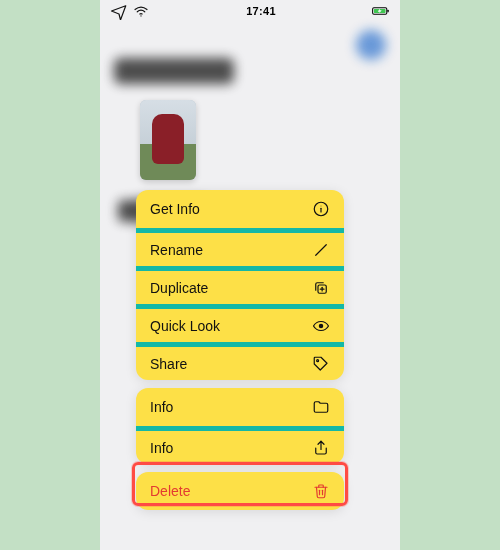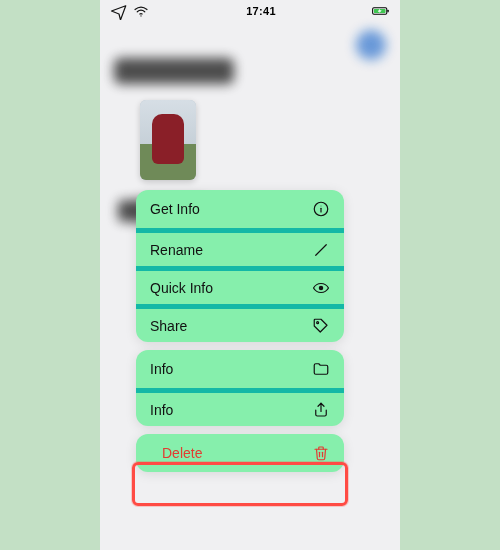--- a/index.html
+++ b/index.html
@@ -82,38 +82,38 @@
   .menu {
     position: absolute;
     left: 136px;
     top: 190px;
     width: 208px;
     display: flex;
     flex-direction: column;
     gap: 8px;
   }
   .menu-group {
-    background: #86efac;
+    background: #fde047;
     border-radius: 12px;
     overflow: hidden;
     box-shadow: 0 2px 12px rgba(0,0,0,.10);
   }
   .menu-item {
     display: flex;
     align-items: center;
     justify-content: space-between;
     padding: 0 14px;
     height: 38px;
     font-size: 14px;
     color: #111;
     border-top: 5px solid #14b8a6;
     cursor: pointer;
   }
   .menu-item:first-child { border-top: none; }
-  .menu-item.destructive { color: #e33b31; margin-left: 12px; }
+  .menu-item.destructive { color: #e33b31; }
   .menu-item.destructive svg { stroke: #e33b31; }
   .icon { width: 18px; height: 18px; flex: 0 0 18px; display:flex; align-items:center; justify-content:center; }
   .icon svg { width: 18px; height: 18px; fill: none; stroke: #111; stroke-width: 1.6; stroke-linecap: round; stroke-linejoin: round; }
   
   .highlight {
     position: absolute;
     border: 3px solid #ff4b44;
     border-radius: 6px;
     pointer-events: none;
     box-shadow: 0 0 0 1px rgba(255,75,68,.25);
@@ -182,21 +182,32 @@
     </div>
     <div class="menu-item">
       <span>Rename</span>
       <span class="icon">
         <svg viewBox="0 0 24 24">
             <line x1="5" y1="19" x2="19" y2="5"></line>
           </svg>
       </span>
     </div>
     <div class="menu-item">
-      <span>Quick Info</span>
+      <span>Duplicate</span>
+      <span class="icon">
+        <svg viewBox="0 0 24 24">
+            <rect x="8" y="8" width="11" height="11" rx="2"></rect>
+            <path d="M5 15V7a2 2 0 0 1 2-2h8"></path>
+            <line x1="13.5" y1="11" x2="13.5" y2="16"></line>
+            <line x1="11" y1="13.5" x2="16" y2="13.5"></line>
+          </svg>
+      </span>
+    </div>
+    <div class="menu-item">
+      <span>Quick Look</span>
       <span class="icon">
         <svg viewBox="0 0 24 24">
             <path d="M2 12s3.5-6 10-6 10 6 10 6-3.5 6-10 6S2 12 2 12z"></path>
             <circle cx="12" cy="12" r="3" fill="#111" stroke="none"></circle>
           </svg>
       </span>
     </div>
     <div class="menu-item">
       <span>Share</span>
       <span class="icon">

